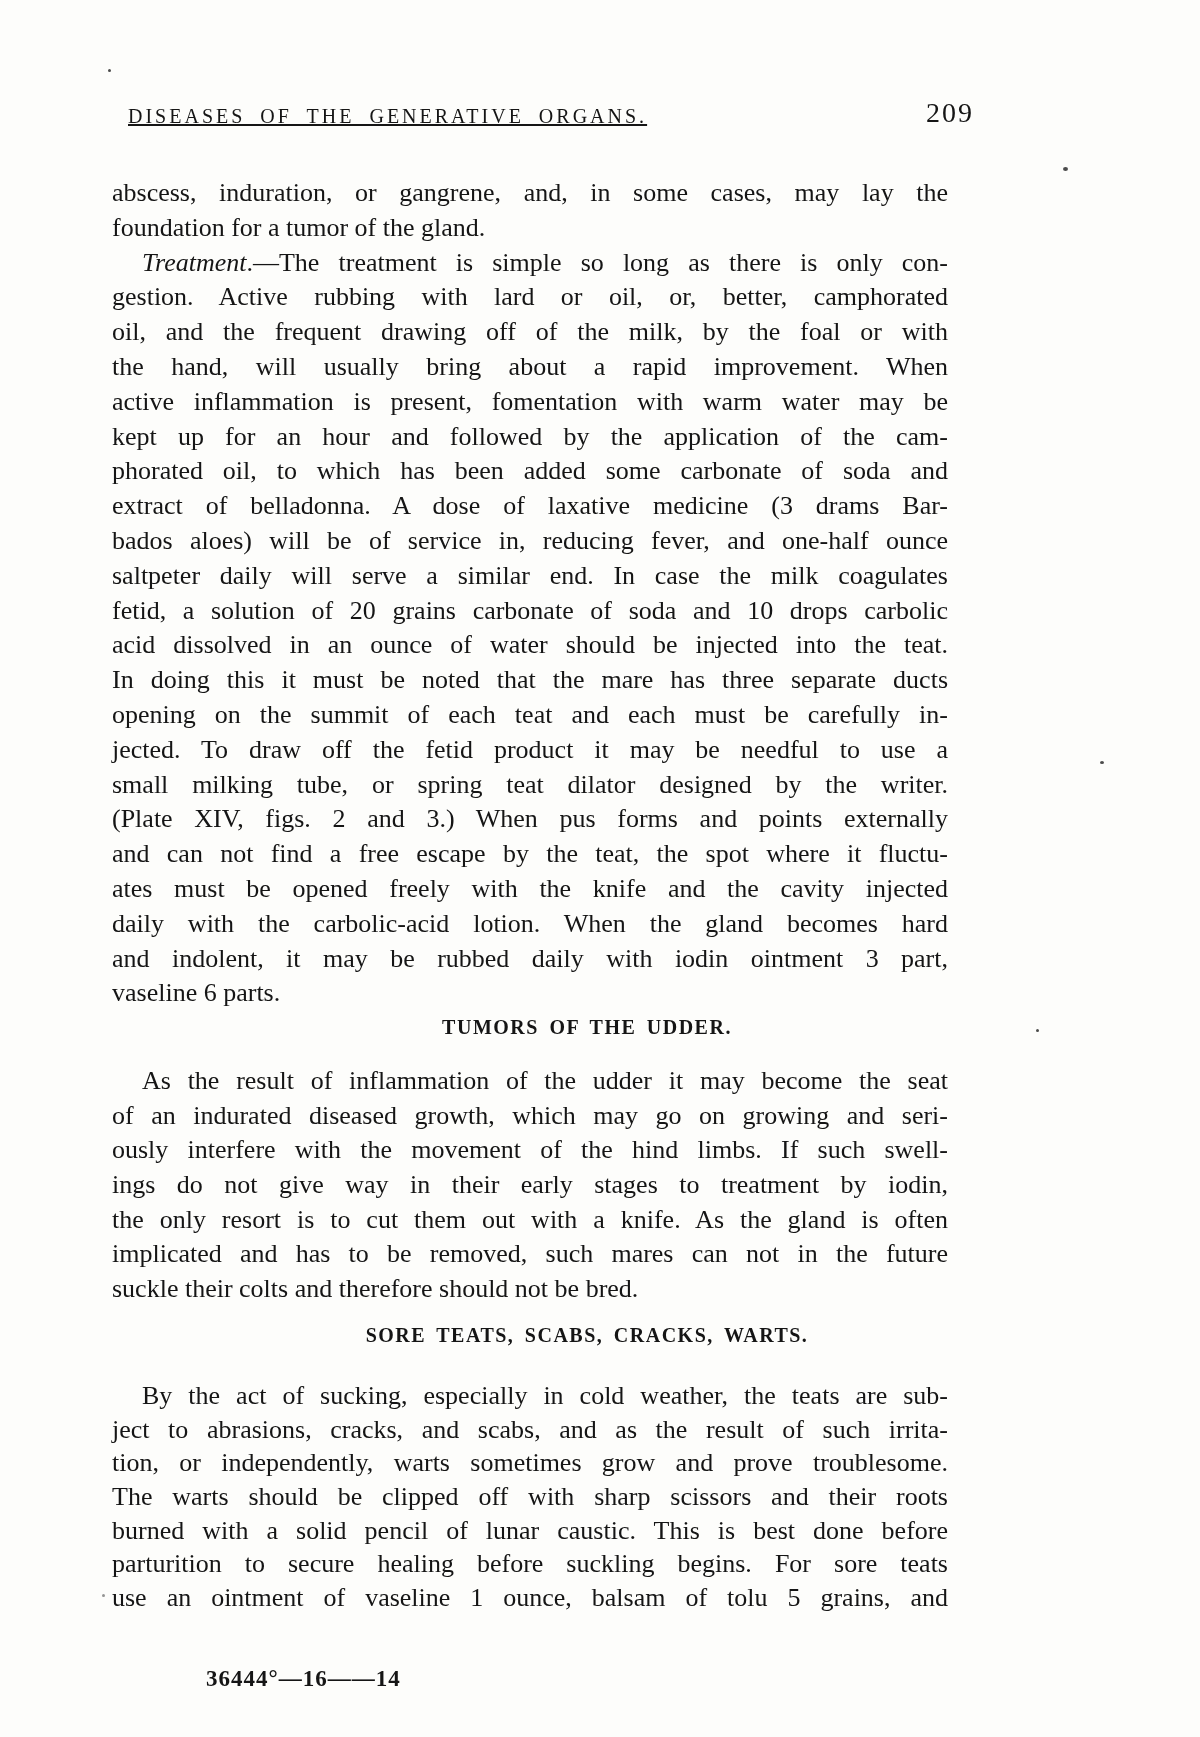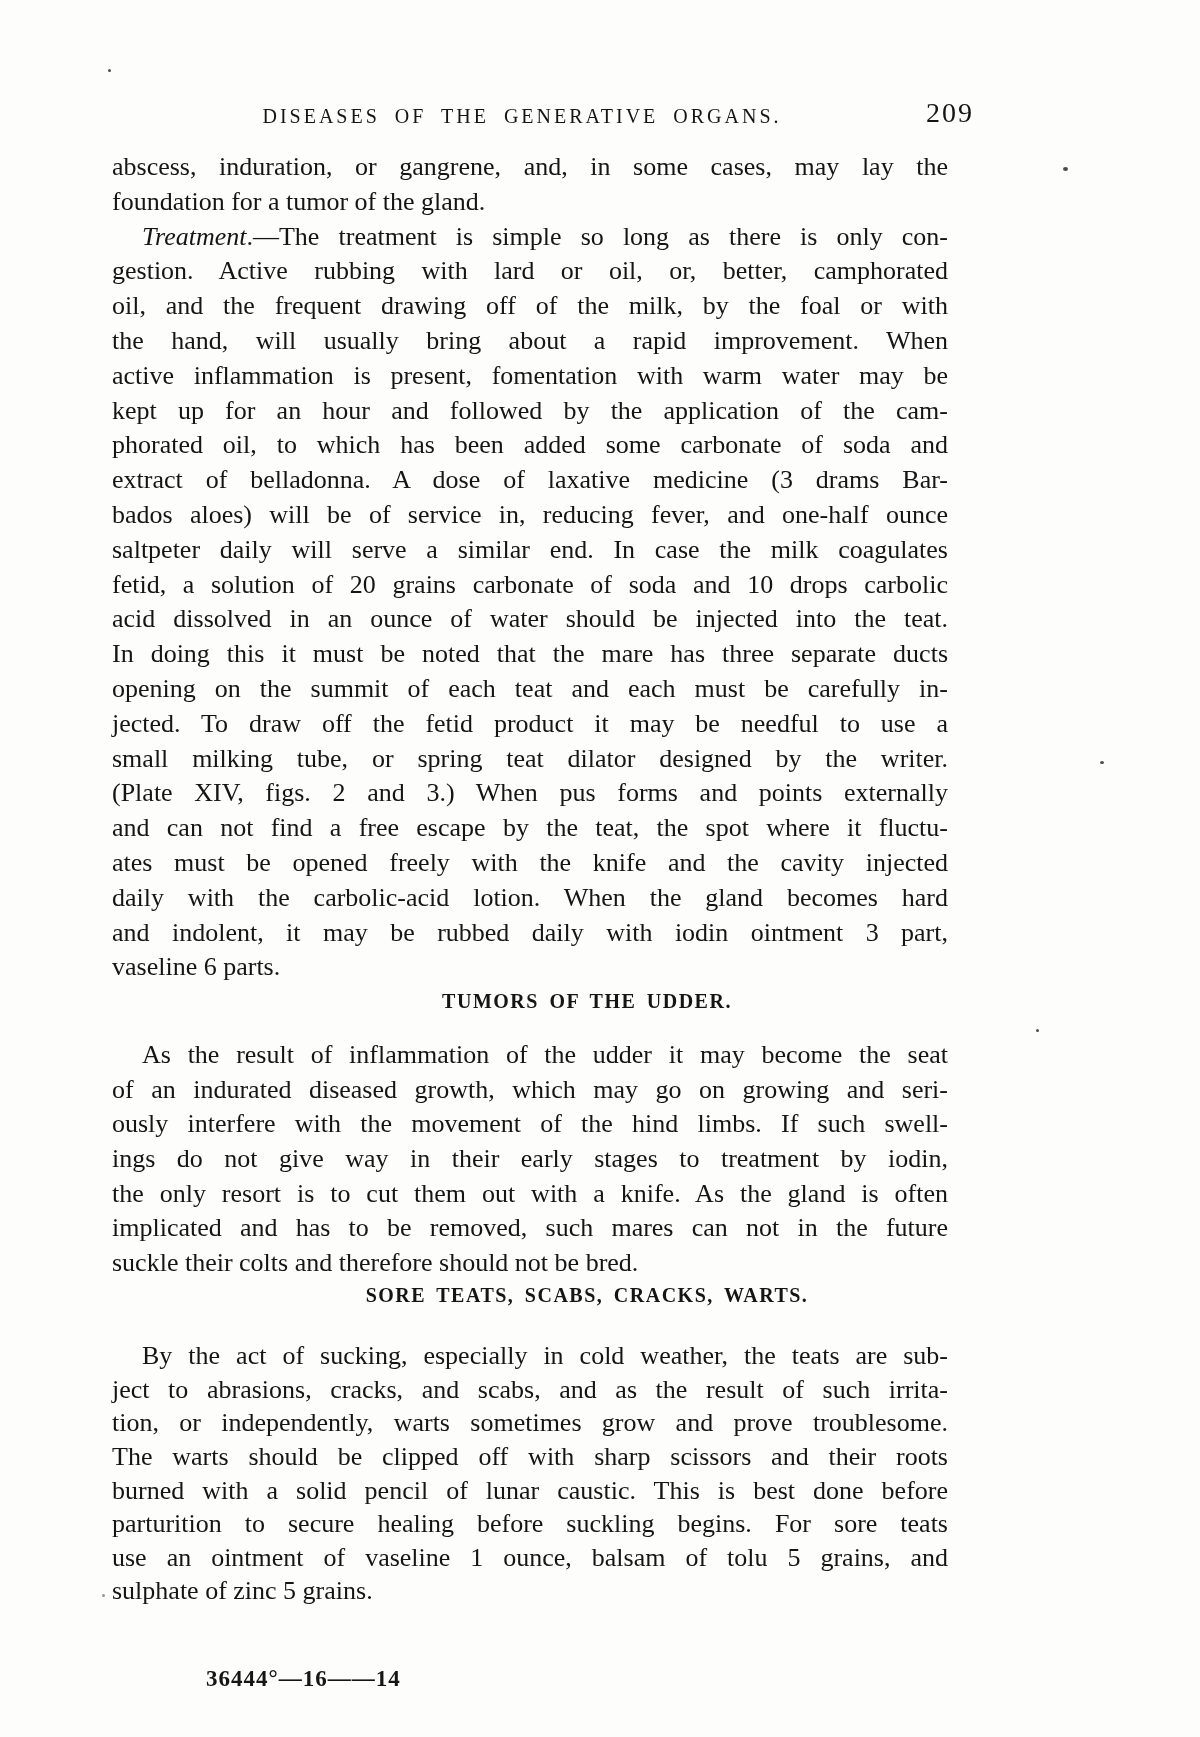--- a/index.html
+++ b/index.html
@@ -5,50 +5,50 @@
   html,body { margin:0; padding:0; background:#e9e9e6; }
   .page {
     position:relative;
     width:1200px; height:1737px;
     background:#fdfdfb;
     color:#151515;
     font-family:"Liberation Serif", serif;
     overflow:hidden;
   }
   .running-head {
-    position:absolute; top:105px; left:104px; width:836px;
-    text-align:center;
+    position:absolute; top:105px; left:128px; width:836px;
+    text-align:left;
     font-size:20px; line-height:22px;
-    letter-spacing:3px; word-spacing:7px;
+    letter-spacing:3px; word-spacing:7px;text-decoration:underline;
   }
   .page-num {
     position:absolute; top:96px; left:926px;
     font-size:28px; line-height:34px; letter-spacing:2px;
   }
   .textblock {
-    position:absolute; top:150px; left:112px; width:836px;
+    position:absolute; top:176px; left:112px; width:836px;
     font-size:26px;
   }
   .para { margin:0; }
   .p1, .p2 { line-height:34.8px; }
   .p3 { line-height:34.6px; }
   .p4 { line-height:33.6px; }
   .ln { text-align:justify; text-align-last:justify; }
   .ln.last { text-align-last:left; }
   .ln.indent { text-indent:30px; }
   .it { font-style:italic; }
   .sec-head {
     line-height:30px;
     font-weight:bold; font-size:20px;
     text-align:left; text-align-last:center;
     letter-spacing:1.5px; word-spacing:4px;
     transform:translateX(57px);
   }
   .sec-head.h1 { margin-top:1px; margin-bottom:22px; }
-  .sec-head.h2 { margin-top:0; margin-bottom:29px; }
+  .sec-head.h2 { margin-top:14px; margin-bottom:29px; }
   .print-mark {
     position:absolute; top:1666px; left:206px;
     font-size:23px; font-weight:bold; letter-spacing:1px;
   }
   .speck { position:absolute; background:#2b2b2b; border-radius:50%; opacity:.85; }
   .s1 { left:1063px; top:167px;  width:5px; height:4px; }
   .s2 { left:108px;  top:69px;   width:3px; height:3px; }
   .s3 { left:1100px; top:761px;  width:4px; height:3px; }
   .s4 { left:1036px; top:1029px; width:3px; height:3px; }
   .s5 { left:102px;  top:1594px; width:3px; height:3px; opacity:.5; }
@@ -108,21 +108,20 @@
     <div class="sec-head h2">SORE TEATS, SCABS, CRACKS, WARTS.</div>
 
     <div class="para p4">
       <div class="ln indent">By the act of sucking, especially in cold weather, the teats are sub-</div>
       <div class="ln">ject to abrasions, cracks, and scabs, and as the result of such irrita-</div>
       <div class="ln">tion, or independently, warts sometimes grow and prove troublesome.</div>
       <div class="ln">The warts should be clipped off with sharp scissors and their roots</div>
       <div class="ln">burned with a solid pencil of lunar caustic.  This is best done before</div>
       <div class="ln">parturition to secure healing before suckling begins.  For sore teats</div>
       <div class="ln">use an ointment of vaseline 1 ounce, balsam of tolu 5 grains, and</div>
-      <div class="ln last">sulphate of zinc 5 grains.</div>
     </div>
 
   </div>
 
   <div class="print-mark">36444°—16——14</div>
 
   <div class="speck s1"></div>
   <div class="speck s2"></div>
   <div class="speck s3"></div>
   <div class="speck s4"></div>

